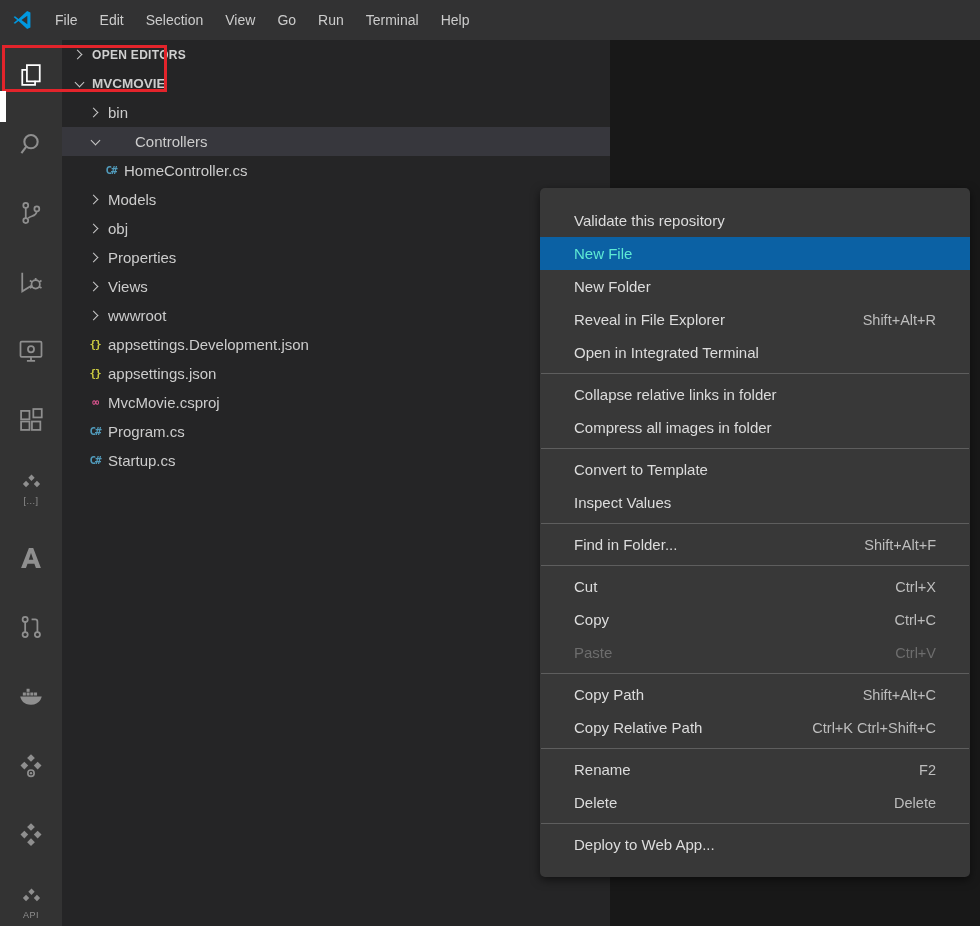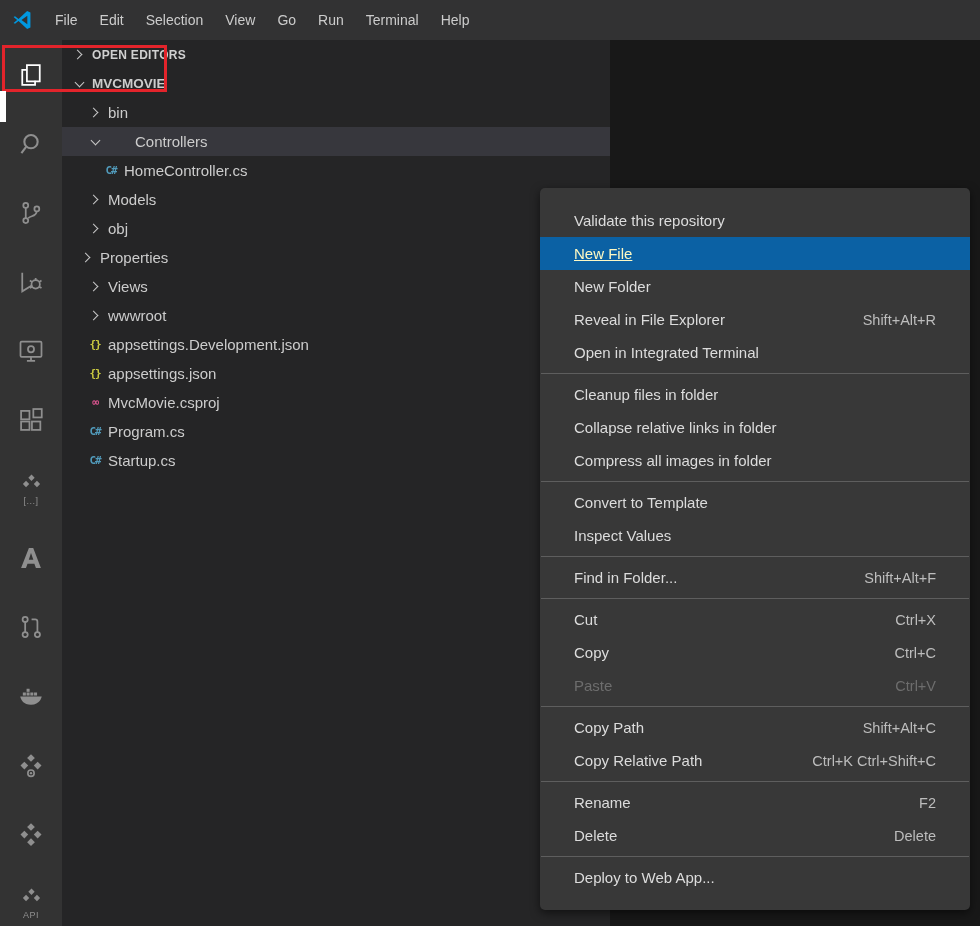--- a/index.html
+++ b/index.html
@@ -45,21 +45,21 @@
   .ficon{font-family:"DejaVu Sans Mono","Liberation Mono",monospace;font-weight:bold;
     font-size:11px;letter-spacing:-1px;}
   .label{margin-left:4px;}
   
   .editor{position:absolute;left:610px;top:40px;width:370px;height:886px;background:var(--editor);z-index:2;}
   
   .ctx{position:absolute;left:540px;top:188px;width:430px;background:var(--menu);
     border-radius:5px;box-shadow:0 3px 10px rgba(0,0,0,.55);padding:16px 0;z-index:10;}
   .mi{height:33px;display:flex;align-items:center;justify-content:space-between;
     padding:0 34px;font-size:15px;color:#dcdcdc;cursor:default;}
-  .mi.selected{background:var(--menu-sel);color:#fef9c3;text-decoration:underline;}
+  .mi.selected{background:var(--menu-sel);color:#5eead4;}
   .mi.disabled{color:#6d6d6d;}
   .sc{color:#bdbdbd;font-size:14.5px;margin-left:24px;}
   .mi.disabled .sc{color:#6d6d6d;}
   .sep{height:1px;background:#5e5e5e;margin:4px 1px;}
   
   .redbox{position:absolute;left:2px;top:45px;width:165px;height:47px;border:3px solid var(--red);z-index:30;}
   .active-indicator{position:absolute;left:0;top:91px;width:6px;height:31px;background:#ffffff;z-index:31;}
 </style>
 </head>
 <body>
@@ -245,21 +245,21 @@
           <span class="chev c"></span>
         </span>
         <span class="label">Models</span>
       </div>
       <div class="row folder" style="padding-left: 24px;">
         <span class="slot">
           <span class="chev c"></span>
         </span>
         <span class="label">obj</span>
       </div>
-      <div class="row folder" style="padding-left: 16px;">
+      <div class="row folder" style="padding-left: 24px;">
         <span class="slot">
           <span class="chev c"></span>
         </span>
         <span class="label">Properties</span>
       </div>
       <div class="row folder" style="padding-left: 24px;">
         <span class="slot">
           <span class="chev c"></span>
         </span>
         <span class="label">Views</span>
@@ -306,23 +306,20 @@
       <span>New Folder</span>
     </div>
     <div class="mi">
       <span>Reveal in File Explorer</span>
       <span class="sc">Shift+Alt+R</span>
     </div>
     <div class="mi">
       <span>Open in Integrated Terminal</span>
     </div>
     <div class="sep"></div>
-    <div class="mi">
-      <span>Cleanup files in folder</span>
-    </div>
     <div class="mi">
       <span>Collapse relative links in folder</span>
     </div>
     <div class="mi">
       <span>Compress all images in folder</span>
     </div>
     <div class="sep"></div>
     <div class="mi">
       <span>Convert to Template</span>
     </div>

